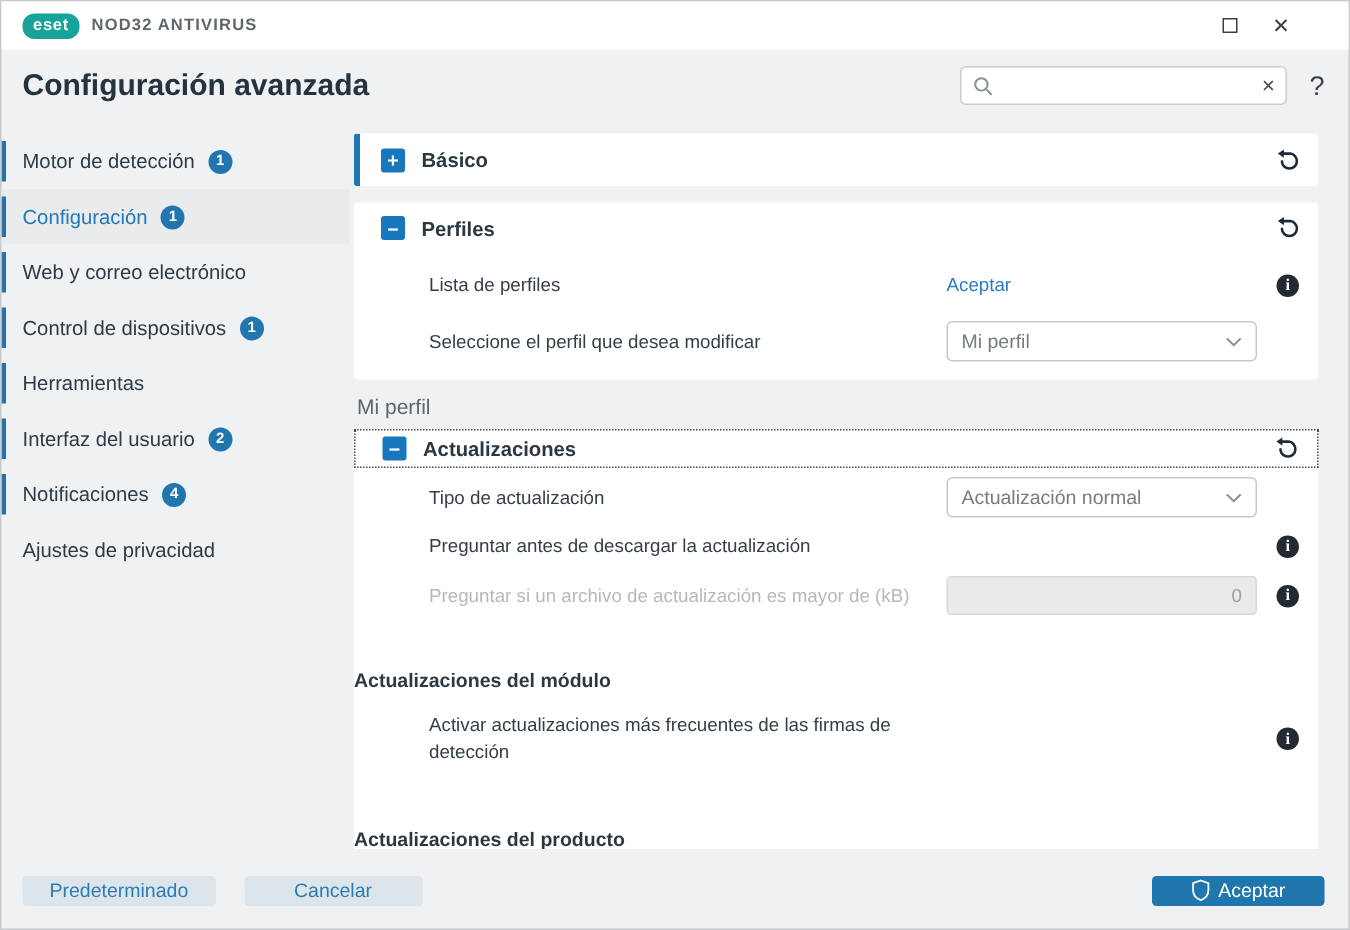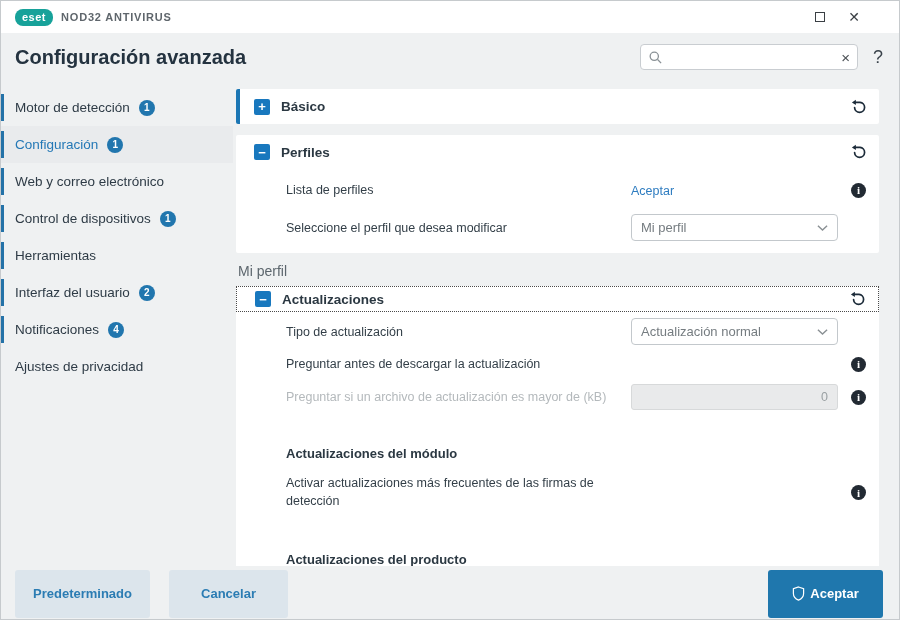--- a/index.html
+++ b/index.html
@@ -61,36 +61,36 @@
   .r-select { margin-top:10px; }
 
   .group-label { margin:10px 0 7px 2px; font-size:14px; color:#5c666d; }
 
   .card-act { padding-bottom:10px; }
   .card-act .card-header { height:26px; border:1px dotted #4a4a4a; }
   .r-tipo { margin-top:6px; }
   .r-toggle { margin-top:8px; height:22px; }
   .r-kb { margin-top:9px; }
   .kb-input { width:100%; height:26px; background:#e9eaeb; border:1px solid #d7d9da; border-radius:3px; text-align:right; padding:0 9px; color:#9aa0a3; font-size:12.5px; font-family:inherit; }
-  .subheading { padding-left:50px; font-size:13px; font-weight:bold; color:#2b3842; }
+  .subheading { font-size:13px; font-weight:bold; color:#2b3842; }
   .sh-modulo { margin-top:36px; }
   .sh-producto { margin-top:42px; }
   .r-firmas { margin-top:14px; align-items:center; }
   .r-firmas .row-label { line-height:1.4; }
 
   .toggle { width:38px; height:19px; border-radius:10px; position:relative; flex-shrink:0; }
   .toggle .knob { position:absolute; top:2px; width:15px; height:15px; border-radius:50%; background:#fff; }
   .toggle.off { background:#a9abad; }
   .toggle.off .knob { left:2px; }
   .toggle.on { background:#2279ae; }
   .toggle.on .knob { right:2px; }
 
   
   .footer { height:55px; display:flex; align-items:center; padding:0 16px 0 14px; flex-shrink:0; }
-  .btn { height:48px; border-radius:3px; font-size:13px; display:flex; align-items:center; justify-content:center; border:none; font-family:inherit; cursor:pointer;font-weight:bold; }
+  .btn { height:20px; border-radius:3px; font-size:13px; display:flex; align-items:center; justify-content:center; border:none; font-family:inherit; cursor:pointer; }
   .btn-light { background:#dce5ec; color:#2b7cb3; padding:0 18px; }
   .btn-primary { background:#1f77ad; color:#fff; margin-left:auto; width:115px; gap:5px; }
   .btn-cancel { margin-left:19px; width:119px; }
 </style>
 </head>
 <body>
 
 <div class="window">
 
   <div class="titlebar">

